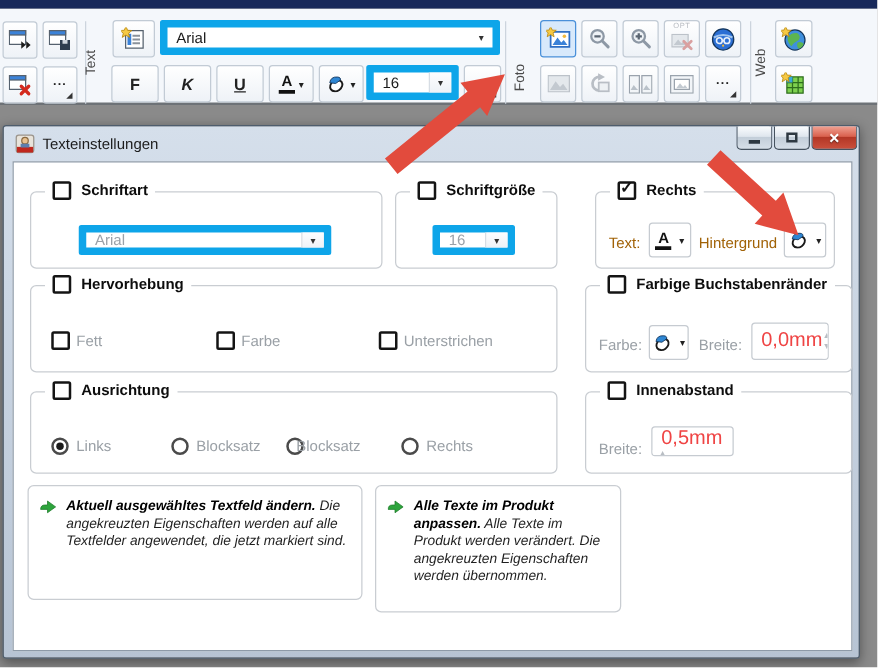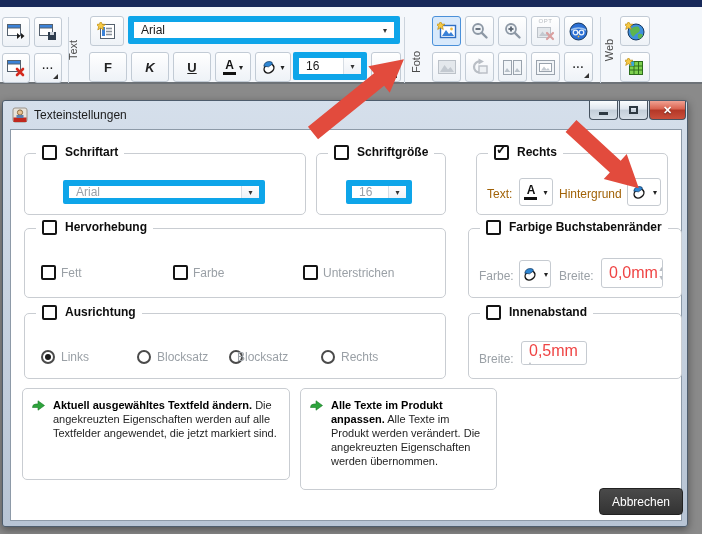--- a/index.html
+++ b/index.html
@@ -45,21 +45,21 @@
   .radio{position:absolute;width:10px;height:10px;border:2px solid #4a4a4a;border-radius:50%;background:#fff;}
   .radio.checked::after{content:"";position:absolute;left:2px;top:2px;width:6px;height:6px;border-radius:50%;background:#1a1a1a;}
   .glabel{position:absolute;font-size:12px;color:#9aa0a6;white-space:nowrap;}
   .glabel.dark{color:#a16207;}
   .mini-btn{position:absolute;box-sizing:border-box;border:1px solid #c6cbd1;border-radius:3px;background:#fff;display:flex;align-items:center;justify-content:center;gap:3px;}
   .spin{position:absolute;box-sizing:border-box;border:1px solid #c6cbd1;border-radius:3px;background:#fff;display:flex;overflow:hidden;}
   .spin .val{flex:1;font-size:16px;color:#ef4444;display:flex;align-items:center;padding-left:7px;}
   .spin .arr{width:16px;display:flex;flex-direction:column;align-items:center;justify-content:center;gap:2px;color:#b8bdc3;font-size:7px;line-height:7px;background:#fff;}
   .info{position:absolute;box-sizing:border-box;border:1px solid #c9cdd2;border-radius:5px;padding:9px 8px 8px 9px;font-size:11px;line-height:14px;}
   .info .ga{position:absolute;left:9px;top:11px;}
-  .info .itxt{margin-left:21px;}
+  .info .itxt{margin-left:21px;font-style:italic;}
   .info .ititle{font-weight:bold;color:#000;}
   .info .ibody{color:#1f1f1f;}
   .cancel{position:absolute;box-sizing:border-box;background:linear-gradient(#4a4a4a,#333);border:1px solid #222;border-radius:4px;color:#fff;font-size:12px;display:flex;align-items:center;justify-content:center;}
 
   .overlay{position:absolute;left:0;top:0;pointer-events:none;}
 </style>
 </head>
 <body>
 
 <div id="screen">
@@ -401,21 +401,20 @@
       <div class="info" style="left:289px;top:258px;width:197px;height:102px;">
         <svg class="ga" width="13" height="11" viewBox="0 0 13 11">
             <path d="M0.5 7.5 Q0.5 4 4 4 L6 4 L6 0.8 L12.5 5.5 L6 10.2 L6 7.5 Z" fill="#2da43c" stroke="#1d7a2a" stroke-width="0.6"></path>
           </svg>
         <div class="itxt">
           <span class="ititle">Alle Texte im Produkt anpassen.</span>
           <span class="ibody">Alle Texte im Produkt werden verändert. Die angekreuzten Eigenschaften werden übernommen.</span>
         </div>
       </div>
 
-      <div class="cancel" style="left:588px;top:358px;width:84px;height:27px;">Abbrechen</div>
     </div>
   </div>
 
   <svg class="overlay" width="702" height="534" viewBox="0 0 702 534">
     <g transform="translate(313,133) rotate(-39)">
       <polygon points="0,-8 85,-8 85,-17 117,0 85,17 85,8 0,8" fill="#e24b3d"></polygon>
     </g>
     <g transform="translate(571,126) rotate(42.5)">
       <polygon points="0,-8 60,-8 60,-17 92,0 60,17 60,8 0,8" fill="#e24b3d"></polygon>
     </g>

